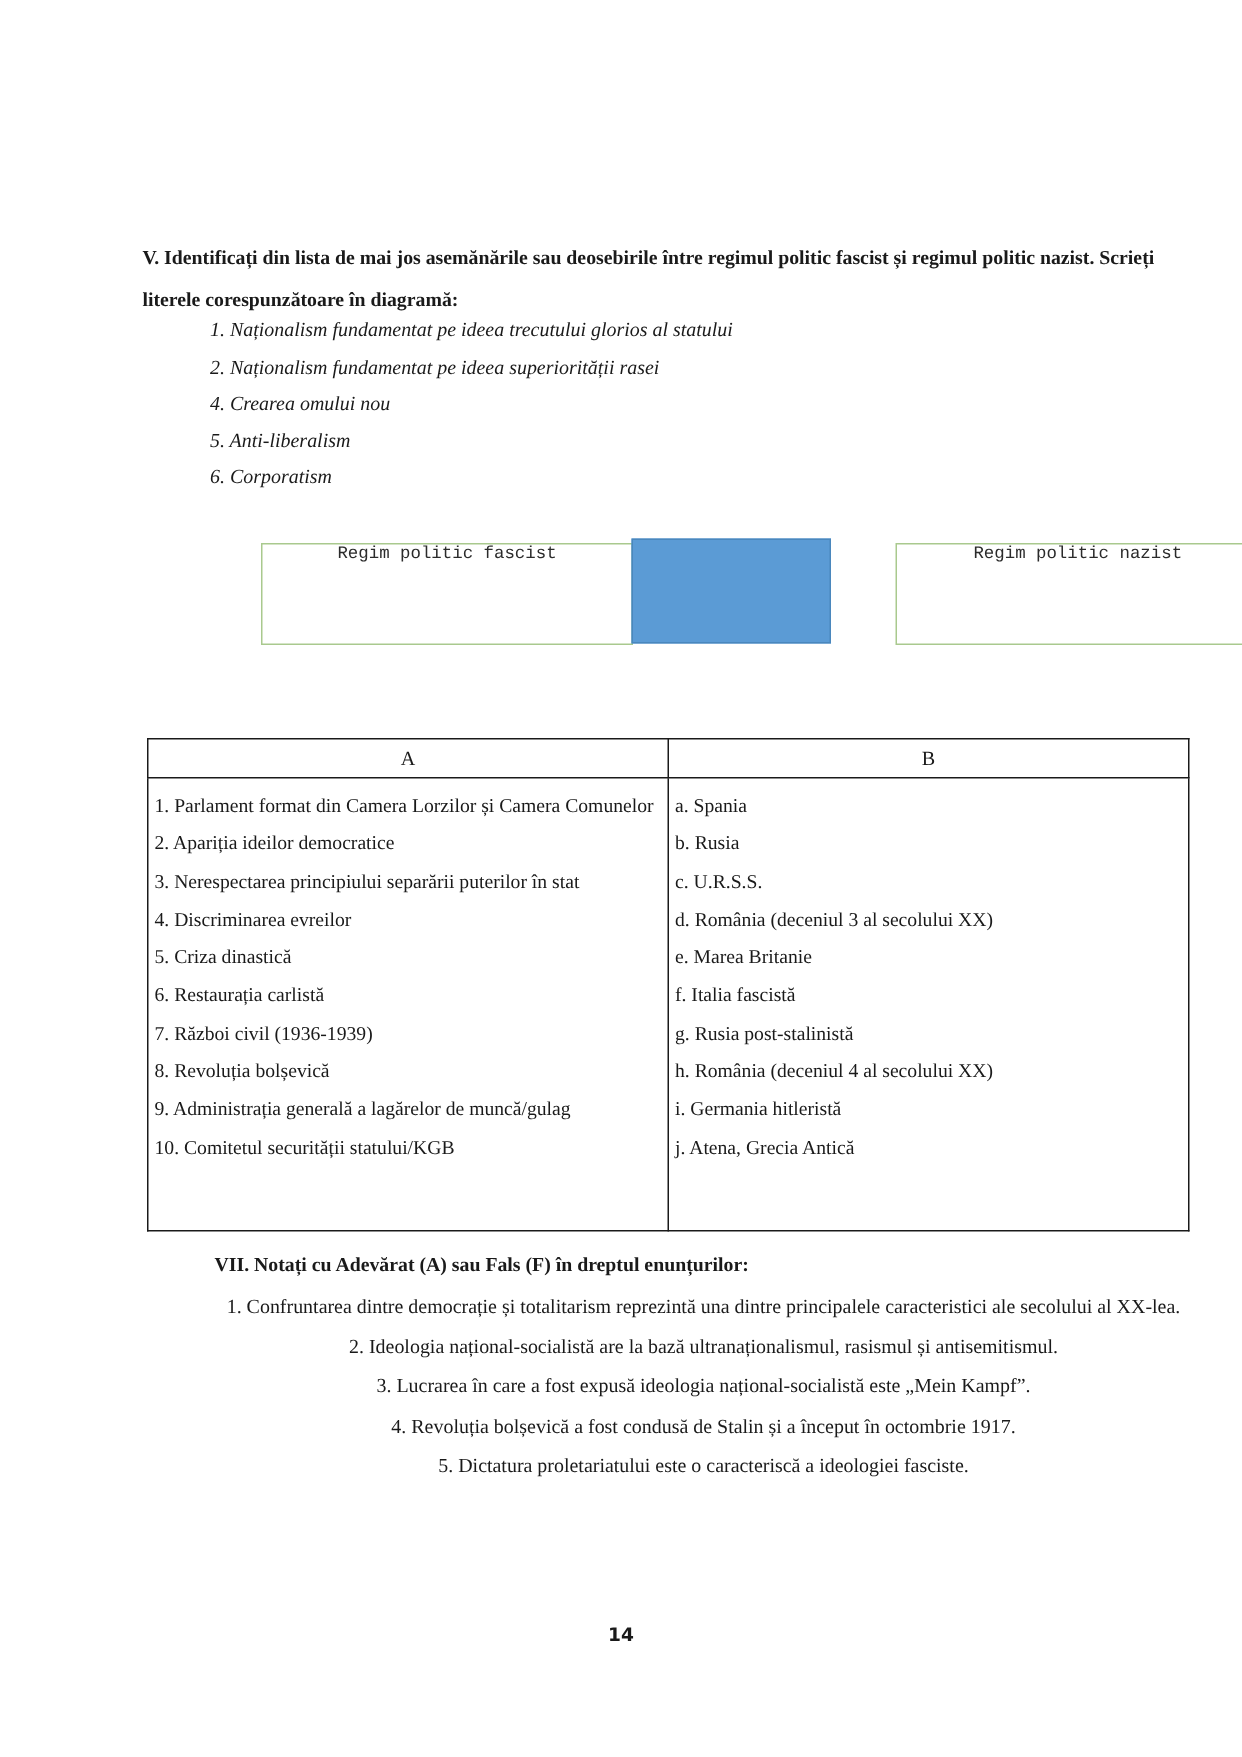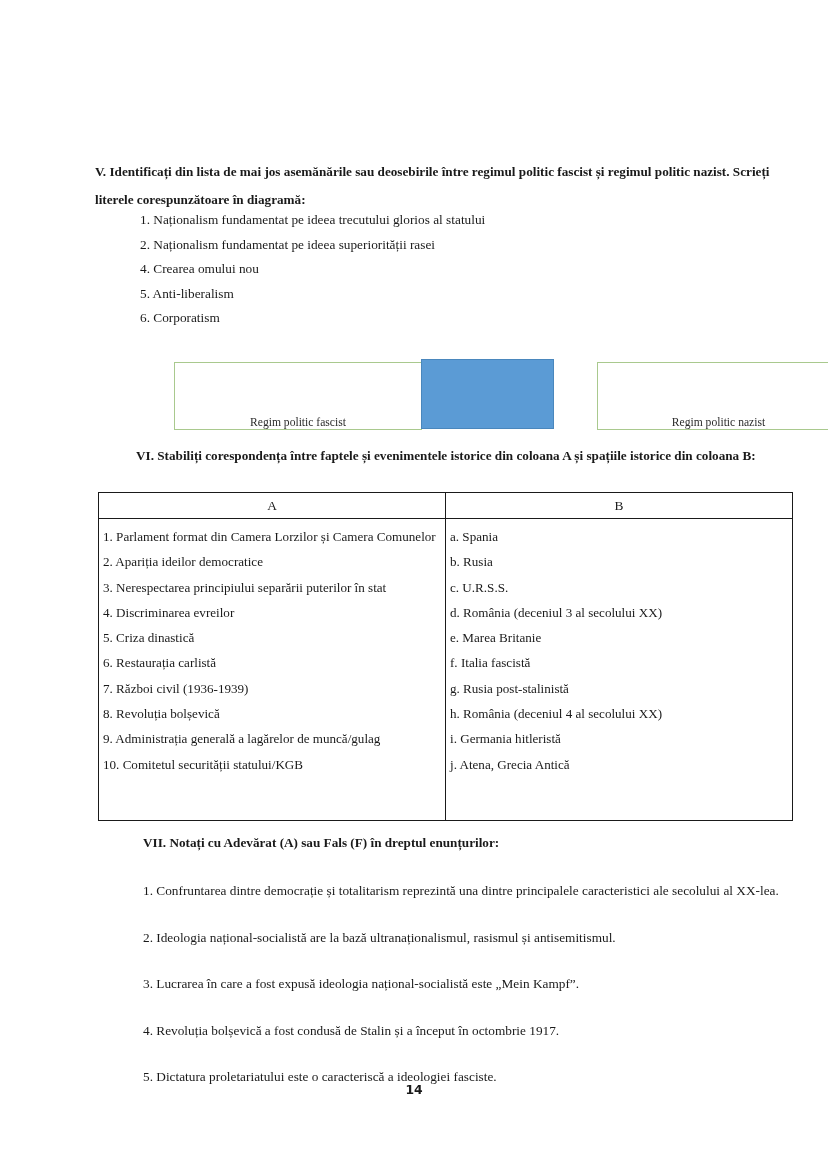--- a/index.html
+++ b/index.html
@@ -35,20 +35,21 @@
     font-weight: bold;
     line-height: 28px;
     text-align: left;
   }
 
   .list-v {
     position: absolute;
     left: 95px;
     top: 208px;
     width: 700px;
+    font-style: italic;
   }
   .list-v .li {
     font-size: 13.3px;
     line-height: 24.6px;
     padding-left: 45px;
   }
 
   
   .diagram {
     position: absolute;
@@ -58,23 +59,23 @@
     height: 68px;
   }
   .diagram .dbox {
     position: absolute;
     top: 0;
     height: 68px;
     box-sizing: border-box;
     border: 1.4px solid #a9c98e;
     background: #ffffff;
     display: flex;
-    align-items: flex-end;
+    align-items: flex-start;
     justify-content: center;
-    font-family: Liberation Serif, serif;
+    font-family: Liberation Mono, monospace;
     font-size: 11.6px;
     color: #2b2b2b;
   }
   .diagram .dbox-left {
     left: 0;
     width: 248px;
   }
   .diagram .dbox-right {
     left: 379px;
     width: 243px;
@@ -147,22 +148,21 @@
   .list-vii {
     position: absolute;
     left: 95px;
     top: 858px;
     width: 700px;
   }
   .list-vii .li {
     font-size: 13.3px;
     line-height: 26.5px;
     text-indent: 48px;
-    text-align: left;
-    margin-top: 20px;
+    text-align: center;
   }
 
   .page-number {
     position: absolute;
     left: 0;
     top: 1082px;
     width: 828px;
     text-align: center;
     font-family: "DejaVu Sans", "Liberation Sans", sans-serif;
     font-size: 12.4px;
@@ -190,21 +190,20 @@
       <span>Regim politic fascist</span>
     </div>
     <div class="dbox dbox-right">
       <span>Regim politic nazist</span>
     </div>
     <div class="dbox-mid">
       <span></span>
     </div>
   </div>
 
-  <div class="sec-vi-heading">VI. Stabiliți corespondența între faptele și evenimentele istorice din coloana A și spațiile istorice din coloana B:</div>
 
   <table class="match-table">
     <thead>
       <tr>
         <th style="width:346px">A</th>
         <th style="width:346px">B</th>
       </tr>
     </thead>
     <tbody>
       <tr>

